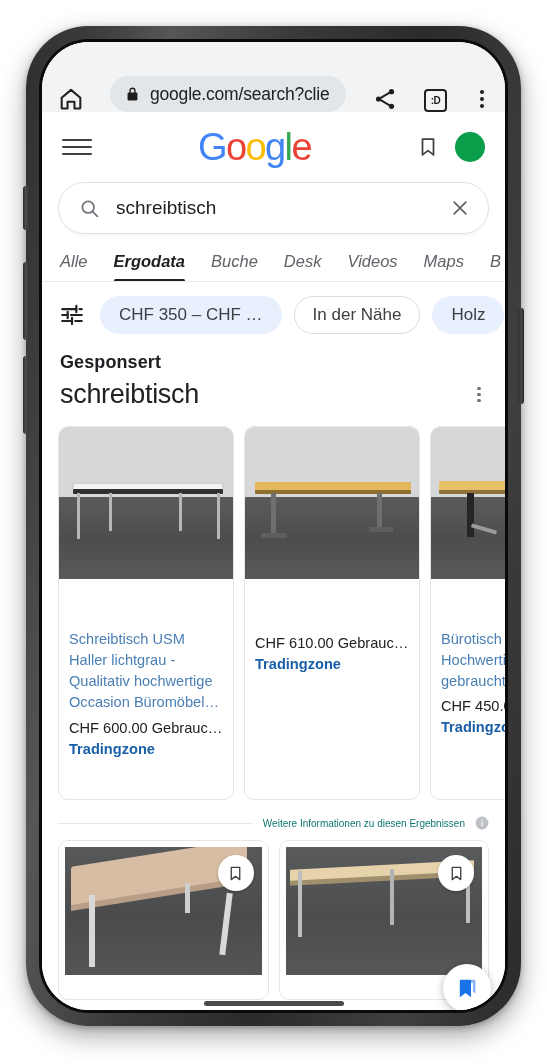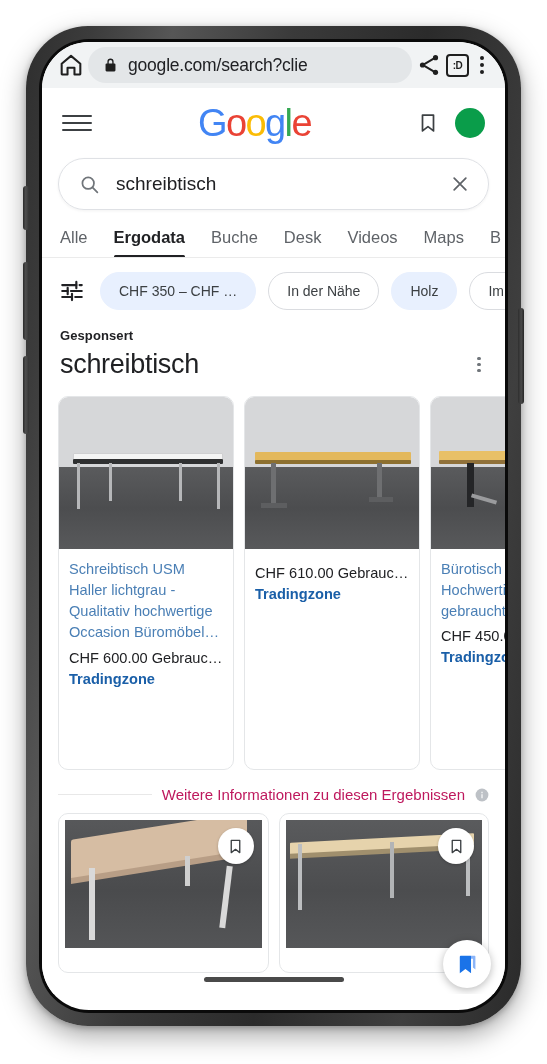--- a/index.html
+++ b/index.html
@@ -40,25 +40,25 @@
     border-radius: 3px;
   }
   #btn-mute  { left: -3px; top: 160px;  width: 6px; height: 44px; }
   #btn-volup { left: -3px; top: 236px;  width: 6px; height: 78px; }
   #btn-voldn { left: -3px; top: 330px;  width: 6px; height: 78px; }
   #btn-power { right: -3px; top: 282px; width: 6px; height: 96px;
                background: linear-gradient(270deg,#262626,#484848 45%,#2e2e2e); }
 
   
   #browser-bar {
-    height: 46px;
+    height: 70px;
     background: #f1f3f4;
-    display: flex; align-items: center;
+    display: flex; align-items: flex-end;
     padding: 0 14px 0 16px;
-    gap: 4px;
+    gap: 26px;
   }
   #home-icon { flex: 0 0 auto; width: 26px; height: 26px; }
   #url-pill {
     flex: 1 1 auto;
     height: 36px;
     background: #e3e6e8;
     border-radius: 18px;
     display: flex; align-items: center;
     gap: 9px;
     padding: 0 14px;
@@ -109,49 +109,49 @@
   }
   #search-icon { flex:0 0 auto; width:21px; height:21px; }
   #search-input-text { flex:1; font-size: 19px; color:#202124; }
   #clear-icon { flex:0 0 auto; width:20px; height:20px; }
 
   
   #tabs-row {
     display:flex; align-items:flex-end; gap: 26px;
     padding: 18px 18px 0 18px;
     border-bottom: 1px solid #ebebeb;
-    overflow: hidden; white-space: nowrap;
+    overflow: hidden; white-space: nowrap; font-style: italic;
   }
   .tab { font-size: 16.5px; color:#5f6368; padding-bottom: 10px; position:relative; }
   .tab.active { color:#202124; font-weight:700; }
   .tab.active::after {
     content:""; position:absolute; left:0; right:0; bottom:-1px;
     height:3px; background:#202124; border-radius:2px;
   }
 
   
   #chips-row {
     display:flex; align-items:center; gap:12px;
     padding: 14px 0 14px 16px;
     white-space: nowrap; overflow:hidden;
   }
   #filter-icon { flex:0 0 auto; width:28px; height:26px; margin-right:2px; }
   .chip {
     flex:0 0 auto;
     height:38px; border-radius:19px;
     display:flex; align-items:center;
     padding: 0 18px;
-    font-size: 14px; color:#3c4043;
+    font-size: 17px; color:#3c4043;
     border:1px solid #dadce0; background:#fff;
   }
   .chip.selected { background:#e8f0fe; border-color:#e8f0fe; color:#3c4043; }
 
   
   #sponsored-block { padding: 4px 18px 0 18px; }
-  #sponsored-label { font-size: 13px; font-weight:700; color:#202124; letter-spacing:.1px; }
+  #sponsored-label { font-size: 18px; font-weight:700; color:#202124; letter-spacing:.1px; }
   #sponsored-title-row { display:flex; align-items:center; justify-content:space-between; margin-top: 6px; }
   #sponsored-query { font-size: 27px; color:#202124; font-weight:400; letter-spacing:-.3px; }
   #sponsored-more { width:16px; height:26px; display:flex; flex-direction:column;
                     align-items:center; justify-content:center; gap:3px; }
   #sponsored-more i { width:3.2px; height:3.2px; background:#70757a; border-radius:50%; display:block; }
 
   
   #products-row {
     display:flex; gap:10px;
     padding: 16px 0 0 16px;
@@ -166,41 +166,41 @@
     overflow:hidden;
     height: 374px;
   }
   .product-photo { width:100%; height: 152px; position:relative; background:#ffffff; }
   .photo-canvas { position:absolute; inset:0; }
   .photo-wall { position:absolute; left:0; right:0; top:0; height:46%; background:#d6d7d9; }
   .photo-floor { position:absolute; left:0; right:0; bottom:0; top:46%;
                  background: linear-gradient(180deg,#5a5b5d,#4c4d4f 50%,#58595b); }
   .desk-top { position:absolute; border-radius:1px; }
   .desk-leg { position:absolute; }
-  .product-text { padding: 10px 10px 0 10px; white-space: normal; }
+  .product-text { padding: 10px 10px 0 10px; white-space: normal; margin-top: 40px; }
   .product-title {
     font-size: 14.6px; line-height: 1.45; color:#4a7fb5;
     display:block;
   }
   .product-price {
     font-size: 14.6px; color:#202124; margin-top: 6px;
     white-space: nowrap; overflow:hidden; text-overflow: clip;
   }
   .product-merchant {
     font-size: 14.6px; color:#1a5fa8; font-weight:700; margin-top: 5px;
     white-space: nowrap; overflow:hidden;
   }
 
   
   #info-row {
     display:flex; align-items:center; gap:10px;
     padding: 16px 16px 0 16px;
   }
   #info-rule { flex:1; height:1px; background:#e8e8e8; }
-  #info-text { font-size: 15px; color:#be185d; white-space:nowrap; }
+  #info-text { font-size: 10px; color:#0f766e; white-space:nowrap; }
   #info-icon { width:14px; height:14px; flex:0 0 auto; }
 
   
   #image-results { display:flex; gap:10px; padding: 10px 16px 0 16px; }
   .img-card {
     flex:1 1 0;
     background:#fff;
     border:1px solid #e4e6e8;
     border-radius:10px;
     padding: 6px;

